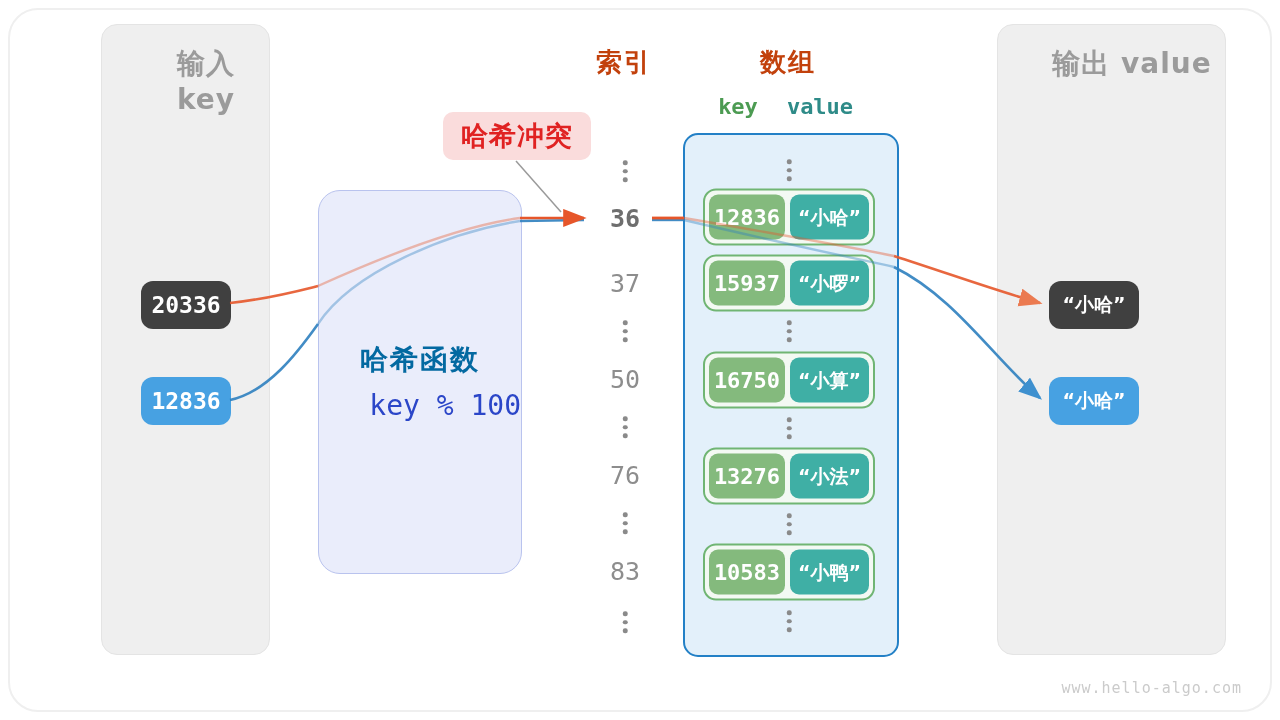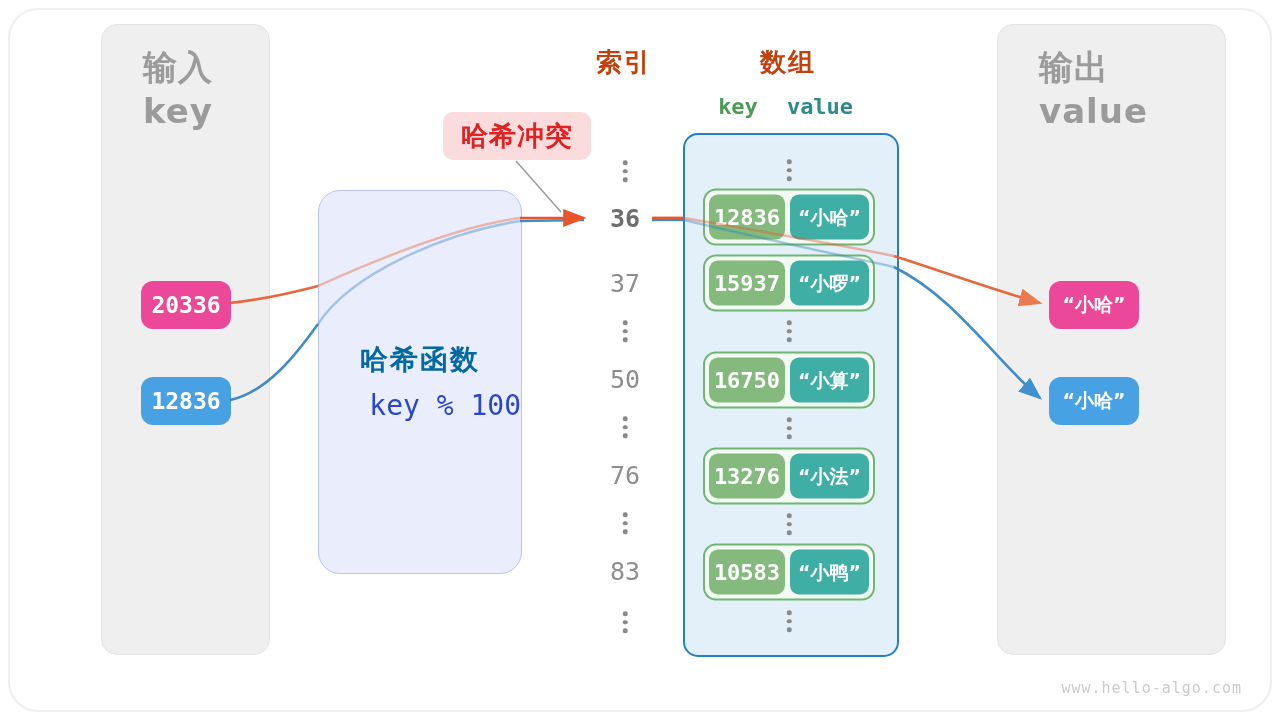--- a/index.html
+++ b/index.html
@@ -12,33 +12,33 @@
     font-family:var(--sans);overflow:hidden;
   }
   .card-border{
     position:absolute;left:8px;top:8px;right:8px;bottom:8px;
     border:2px solid #EFEFEF;border-radius:30px;pointer-events:none;
   }
   .panel{
     position:absolute;background:#EFEFEF;border:1px solid #E4E4E4;border-radius:16px;
   }
   .panel-title{
-    position:absolute;top:20px;left:0;right:0;
-    font-size:34px;font-weight:700;color:#9B9B9B;letter-spacing:1px;margin-left:41px;
+    position:absolute;top:20px;left:0;right:0;text-align:center;
+    font-size:28px;font-weight:700;color:#9B9B9B;letter-spacing:1px;margin-left:41px;
   }
   #input-panel{left:101px;top:24px;width:167px;height:629px;}
   #output-panel{left:997px;top:24px;width:191px;height:629px;padding-left:36px;}
 
   .kv-chip{
     position:absolute;width:90px;height:48px;border-radius:12px;
     display:flex;align-items:center;justify-content:center;
     color:#fff;font-family:var(--mono);font-size:23px;font-weight:600;
     transform:translateY(-50%);
   }
-  .tone-orange{background:#ec4899;}
+  .tone-orange{background:#404040;}
   .tone-blue{background:#47A1E2;}
   .chip-cjk{font-family:var(--sans);font-size:19px;font-weight:600;}
 
   #hash-box{
     position:absolute;left:318px;top:190px;width:202px;height:382px;
     background:#EAEDFB;border:1.5px solid #B9C3EE;border-radius:22px;
   }
   #hash-title{
     position:absolute;left:0;right:0;top:150px;text-align:center;
     font-size:28px;font-weight:700;color:#0369a1;letter-spacing:2px;

